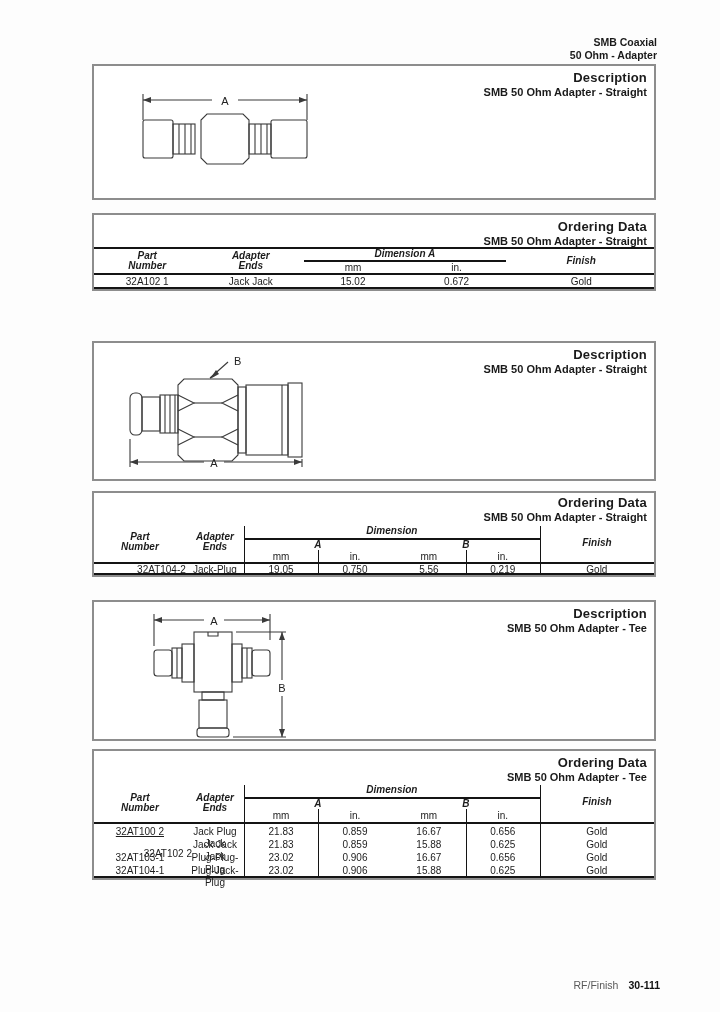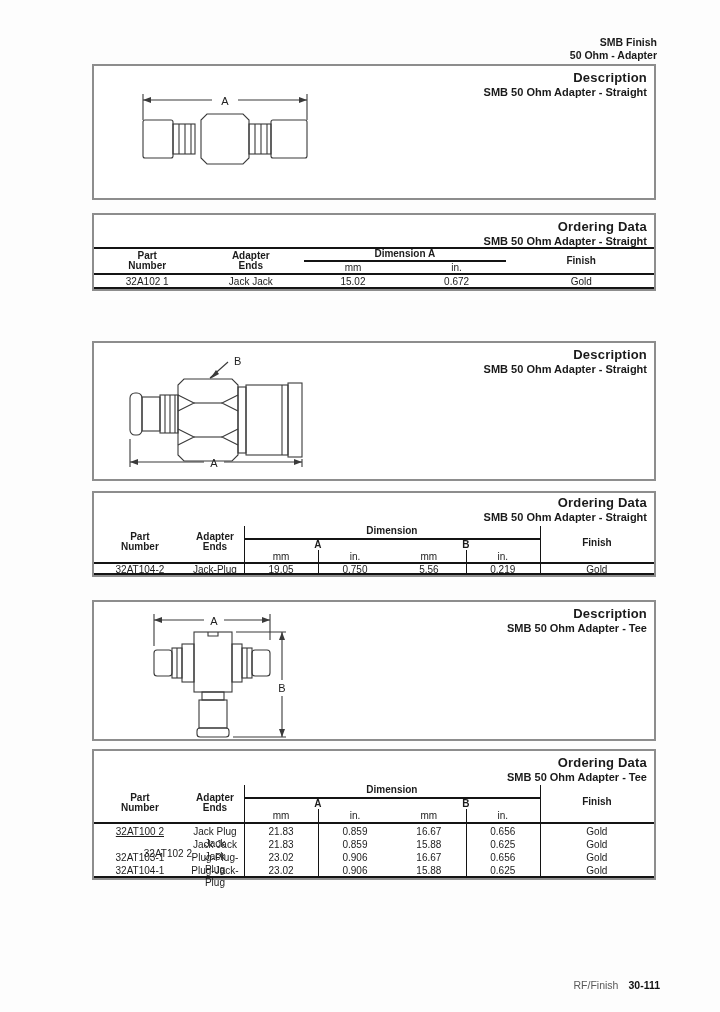--- a/index.html
+++ b/index.html
@@ -15,30 +15,30 @@
 
   .box{position:absolute;left:92px;width:564px;border:2px solid #8d8d8d;background:#fff;box-sizing:border-box;}
   .btitle{position:absolute;top:3px;right:7px;text-align:right;z-index:3;}
   .btitle .t{font-size:13px;font-weight:bold;letter-spacing:.2px;line-height:17px;}
   .btitle .s{font-size:11px;font-weight:bold;line-height:13px;}
 
   .rule{position:absolute;left:0;right:0;height:2px;background:#141414;}
   .thin{position:absolute;height:1.5px;background:#141414;}
   .vline{position:absolute;width:1.2px;background:#141414;}
   .c{position:absolute;font-size:10px;text-align:center;line-height:12px;color:#1c1c1c;}
-  .hc{font-weight:bold;white-space:pre-line;line-height:10px;}
+  .hc{font-weight:bold;white-space:pre-line;line-height:10px;font-style:italic;}
   .drw{position:absolute;}
   svg{overflow:visible;}
   svg text{font-family:"Liberation Sans","DejaVu Sans",sans-serif;font-size:11px;fill:#222;}
 </style>
 </head>
 <body>
 
 <div class="hdr">
-  <div>SMB Finish</div>
+  <div>SMB Coaxial</div>
   <div>50 Ohm - Adapter</div>
 </div>
 
 <div class="box" style="top:64px;height:136px;">
   <div class="btitle">
     <div class="t">Description</div>
     <div class="s">SMB 50 Ohm Adapter - Straight</div>
   </div>
   <svg class="drw" style="left:46px;top:24px;" width="170" height="86" viewBox="0 0 170 86">
     <g stroke="#3a3a3a" stroke-width="1.1" fill="none">
@@ -145,21 +145,21 @@
   <div class="c hc" style="left:59.8%;width:13.2%;top:47px;">B</div>
   <div class="vline" style="left:40%;top:57px;bottom:2px;"></div>
   <div class="vline" style="left:66.4%;top:57px;bottom:2px;"></div>
   <div class="c" style="left:26.8%;width:13.2%;top:58px;">mm</div>
   <div class="c" style="left:40%;width:13.2%;top:58px;">in.</div>
   <div class="c" style="left:53.2%;width:13.2%;top:58px;">mm</div>
   <div class="c" style="left:66.4%;width:13.2%;top:58px;">in.</div>
   <div class="c hc" style="left:79.6%;width:20.4%;top:45px;">Finish</div>
   <div class="rule" style="top:69px;"></div>
   <div>
-    <div class="c" style="left:0;width:16.4%;top:71px;">32AT104-2</div>
+    <div class="c" style="left:0;width:16.4%;top:71px;text-align:right;">32AT104-2</div>
     <div class="c" style="left:16.4%;width:10.4%;top:71px;">Jack-Plug</div>
     <div class="c" style="left:26.8%;width:13.2%;top:71px;">19.05</div>
     <div class="c" style="left:40%;width:13.2%;top:71px;">0.750</div>
     <div class="c" style="left:53.2%;width:13.2%;top:71px;">5.56</div>
     <div class="c" style="left:66.4%;width:13.2%;top:71px;">0.219</div>
     <div class="c" style="left:79.6%;width:20.4%;top:71px;">Gold</div>
   </div>
   <div class="rule" style="bottom:0;"></div>
 </div>
 

